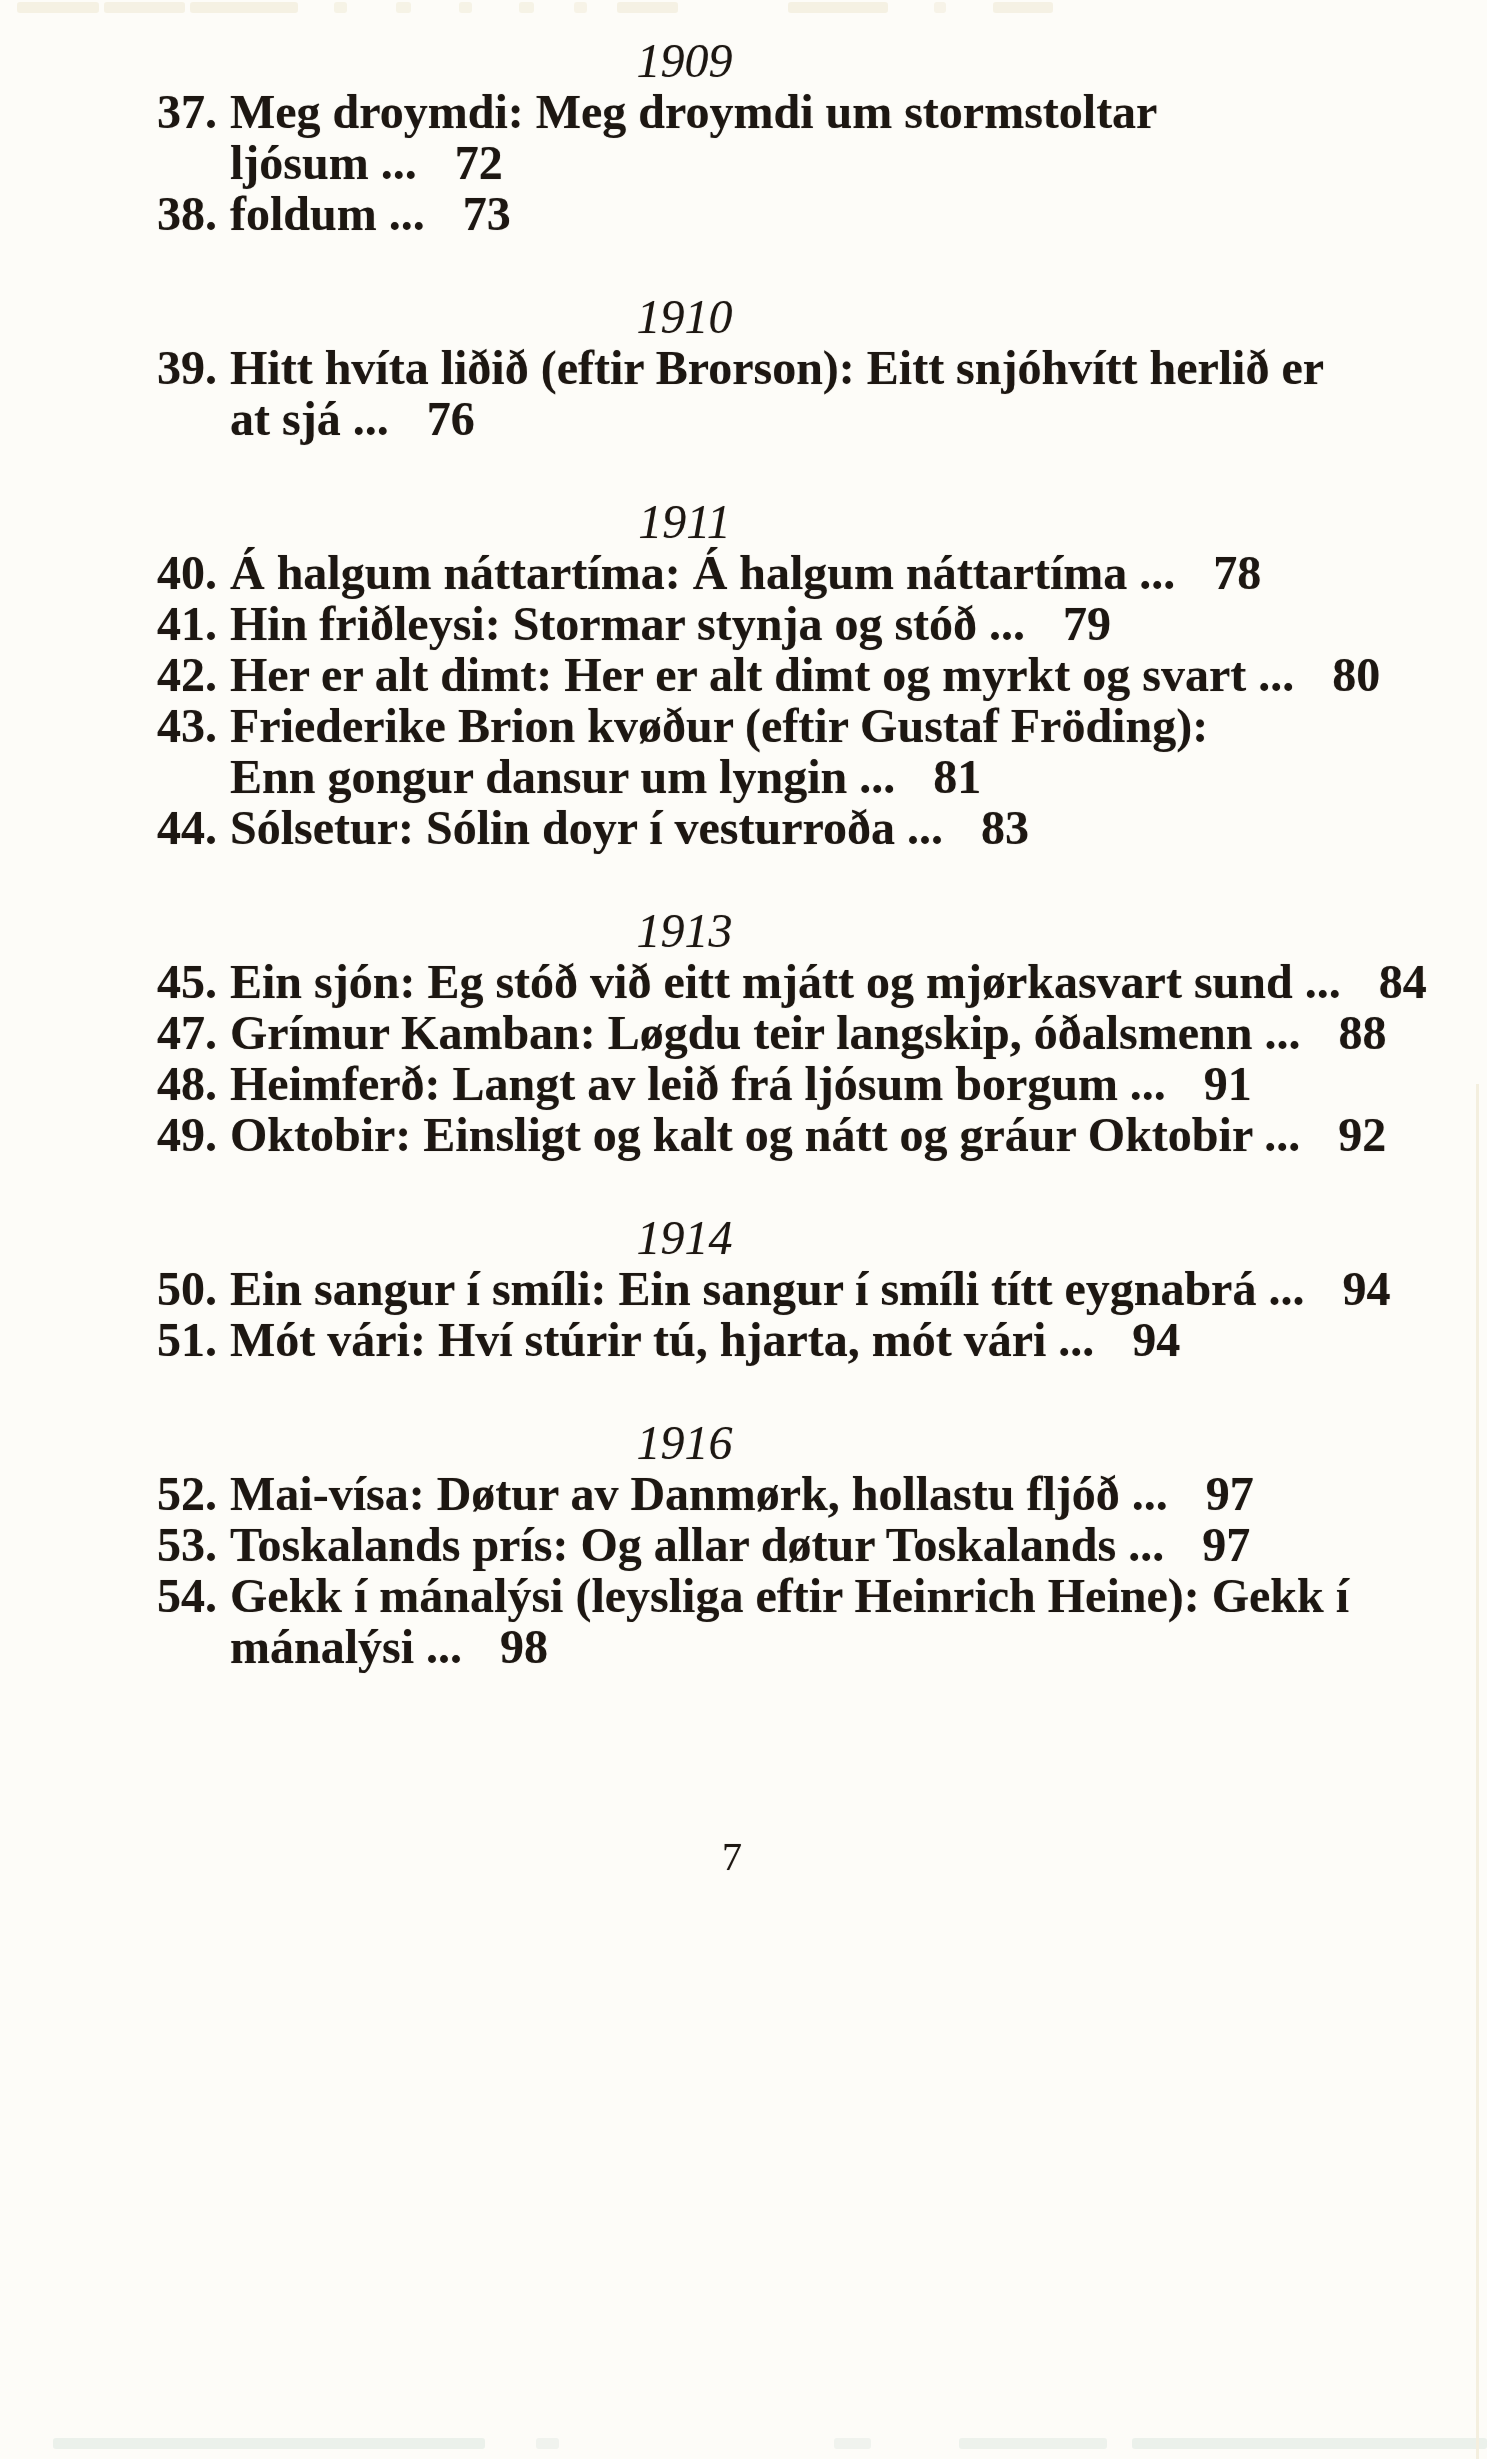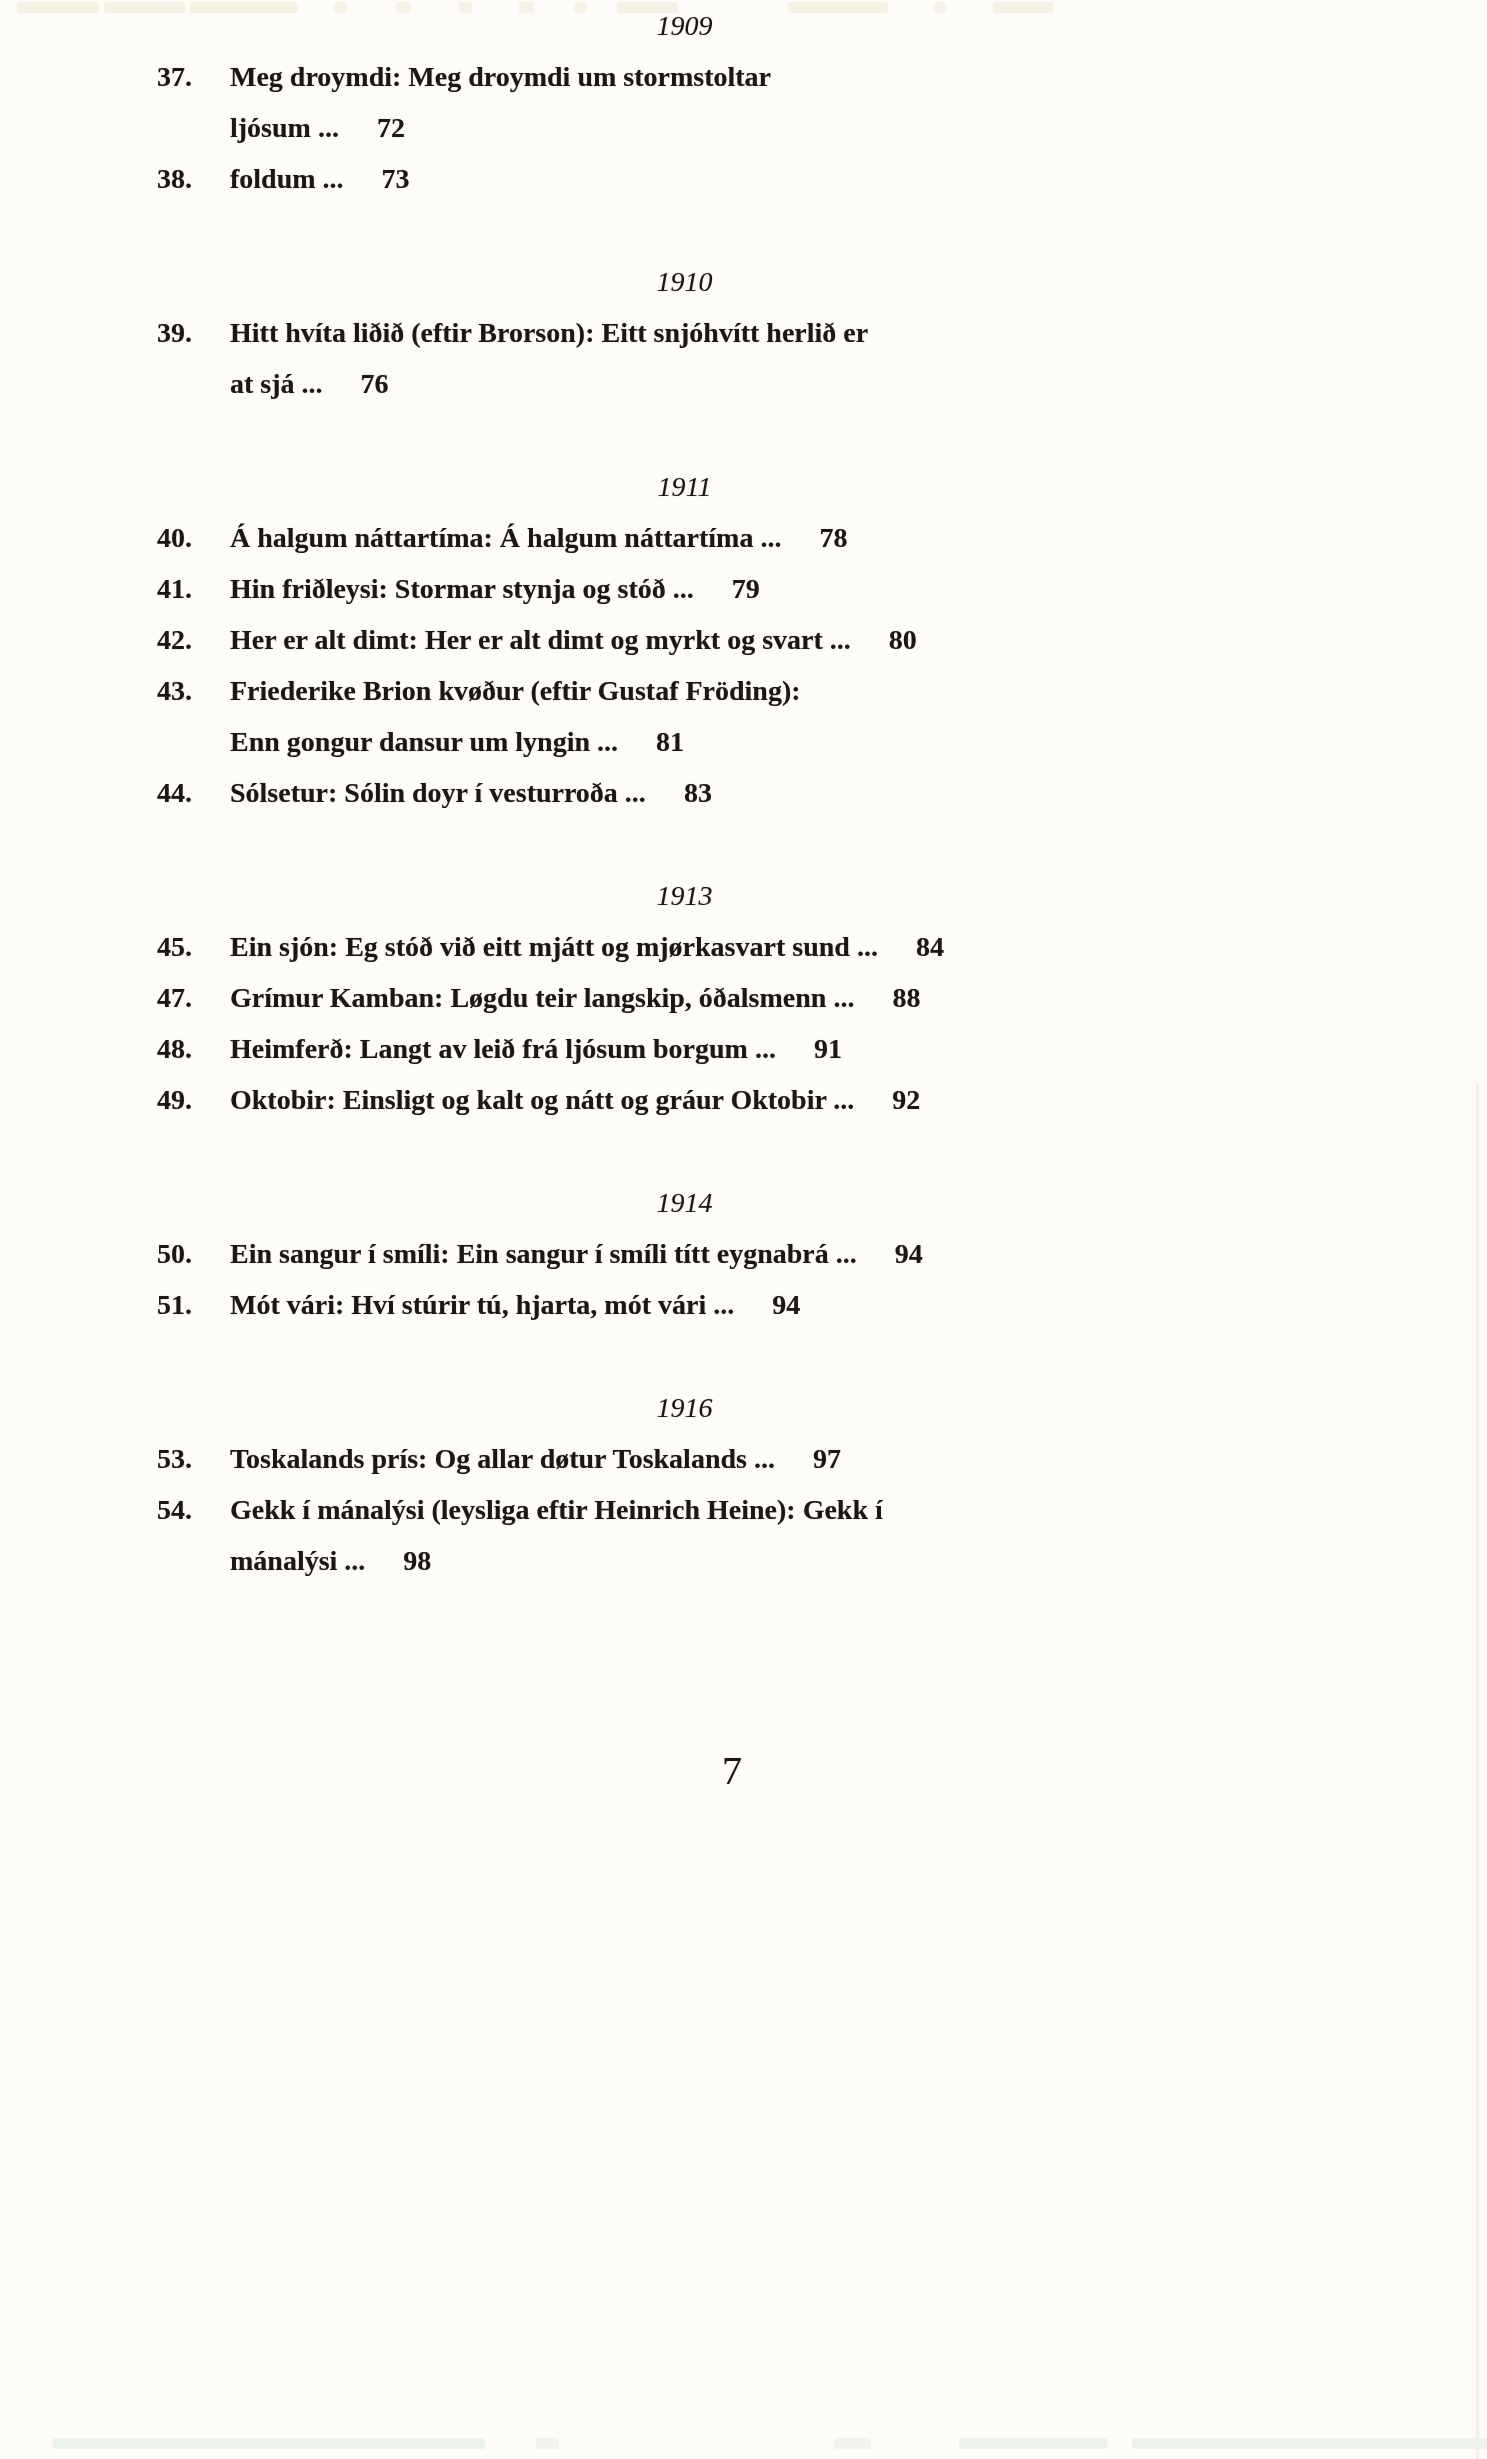--- a/index.html
+++ b/index.html
@@ -7,23 +7,24 @@
     width:1487px;height:2459px;
     background:#fdfcf8;
     position:relative;
     overflow:hidden;
     font-family:"Liberation Serif","DejaVu Serif",serif;
     color:#1d1712;
   }
   .toc{
     margin-left:157px;
     width:1078px;
-    font-size:28px;
+    font-size:48px;
     line-height:51px;
     text-shadow:0 0 1px rgba(29,23,18,.38);
+    margin-top:35px;
   }
   .section{margin-top:52px;}
   .section:first-child{margin-top:0;}
   .year{
     font-style:italic;
     text-align:center;
     position:relative;left:-11.5px;
   }
   .entry{position:relative;padding-left:73px;font-weight:bold;}
   .num{position:absolute;left:0;top:0;}
@@ -143,20 +144,24 @@
         <div class="line"><span>Ein sangur í smíli: Ein sangur í smíli títt eygnabrá ...</span><span class="pg">94</span></div>
       </div>
       <div class="entry">
         <span class="num">51.</span>
         <div class="line"><span>Mót vári: Hví stúrir tú, hjarta, mót vári ...</span><span class="pg">94</span></div>
       </div>
     </section>
     <section class="section">
       <div class="year">1916</div>
       <div class="entry">
+        <span class="num">52.</span>
+        <div class="line"><span>Mai-vísa: Døtur av Danmørk, hollastu fljóð ...</span><span class="pg">97</span></div>
+      </div>
+      <div class="entry">
         <span class="num">53.</span>
         <div class="line"><span>Toskalands prís: Og allar døtur Toskalands ...</span><span class="pg">97</span></div>
       </div>
       <div class="entry">
         <span class="num">54.</span>
         <div class="line"><span>Gekk í mánalýsi (leysliga eftir Heinrich Heine): Gekk í</span></div>
         <div class="line"><span>mánalýsi ...</span><span class="pg">98</span></div>
       </div>
     </section>
   </main>

